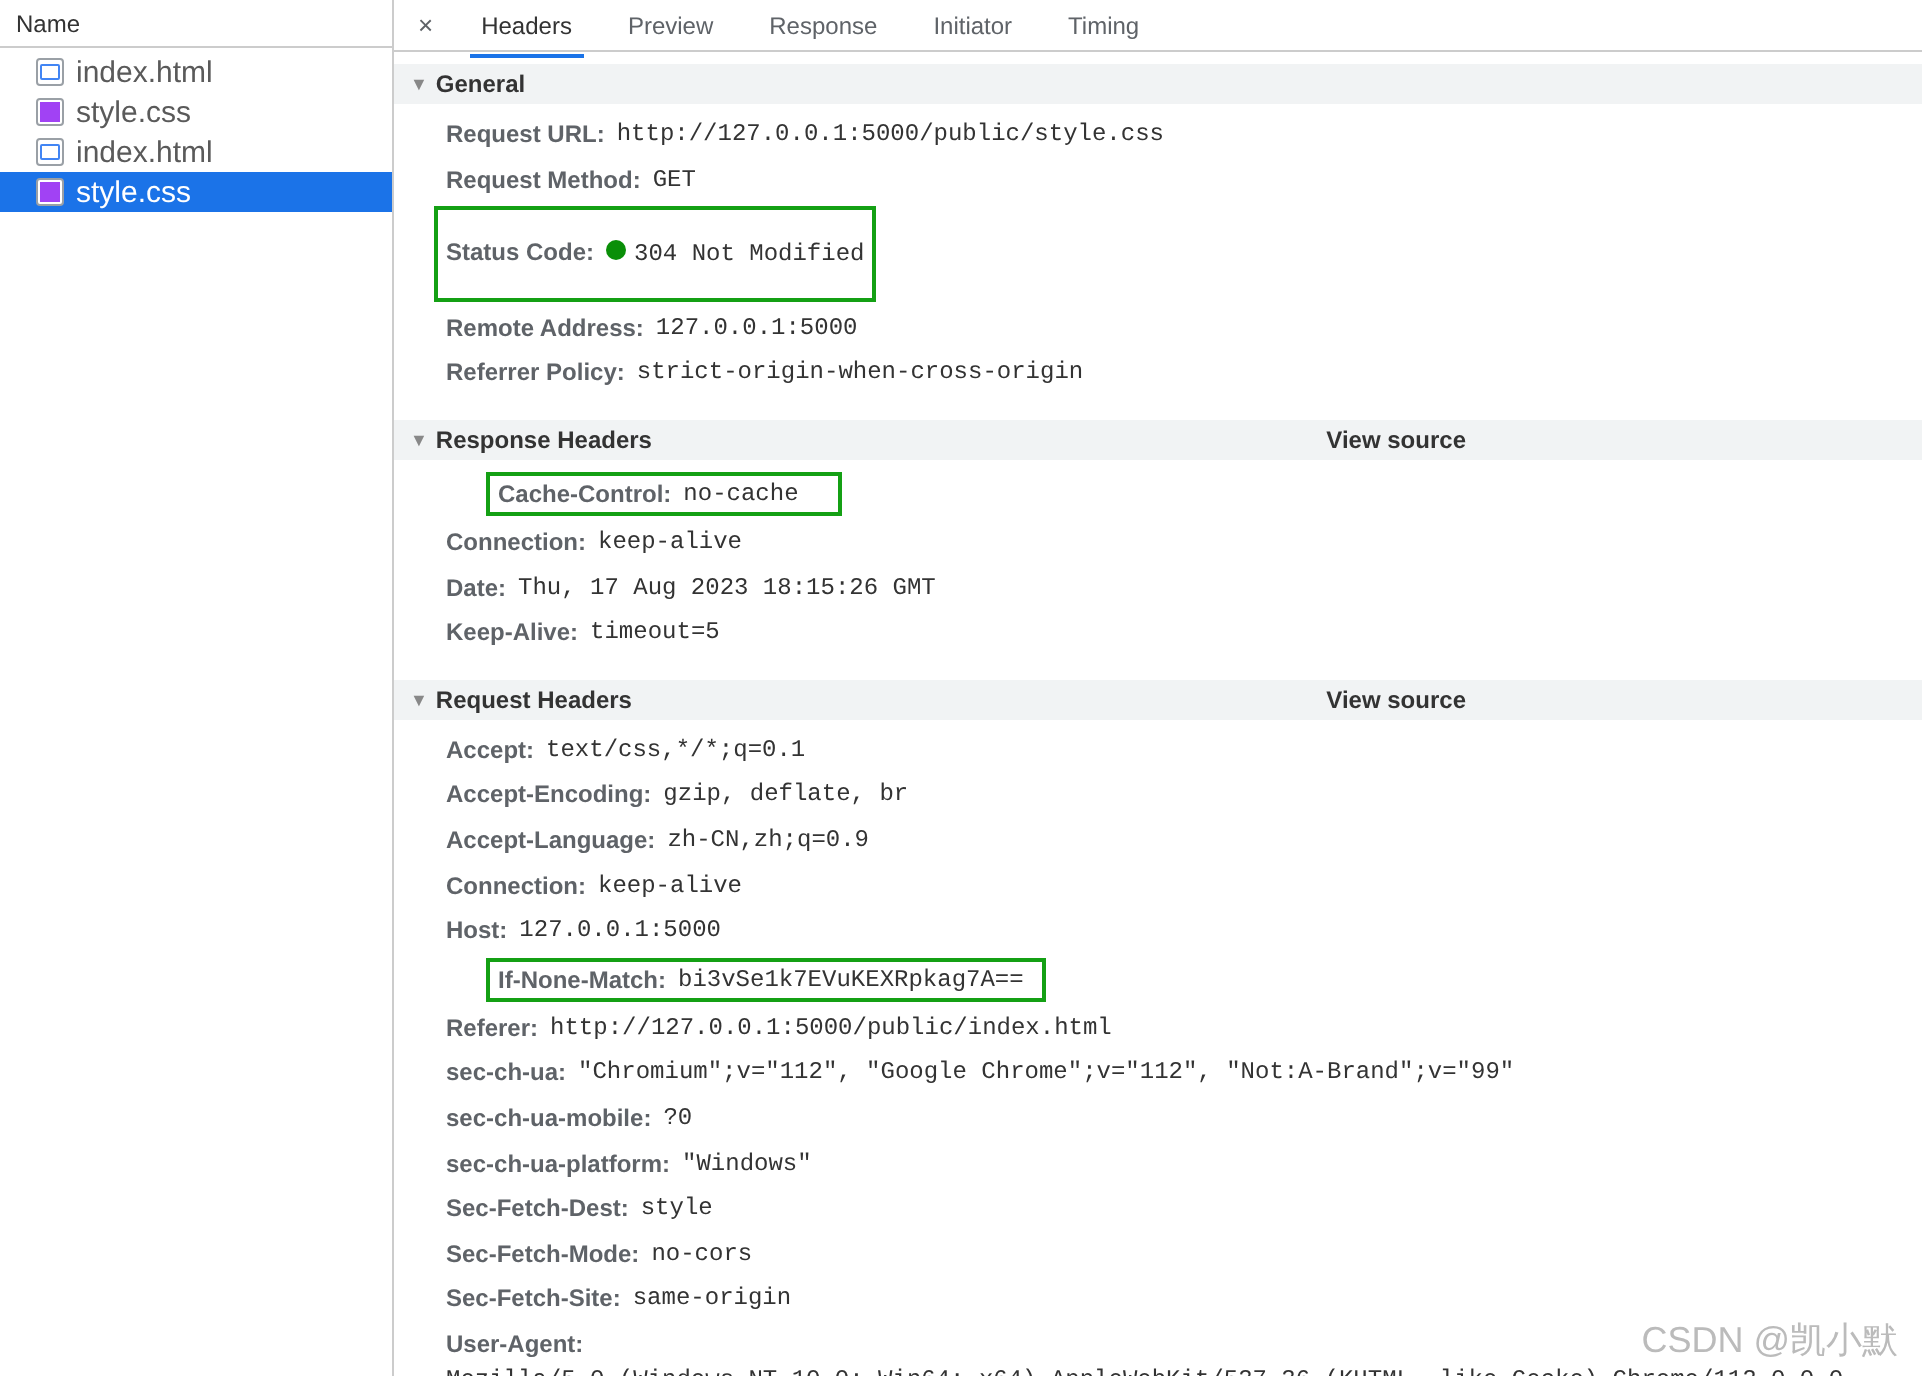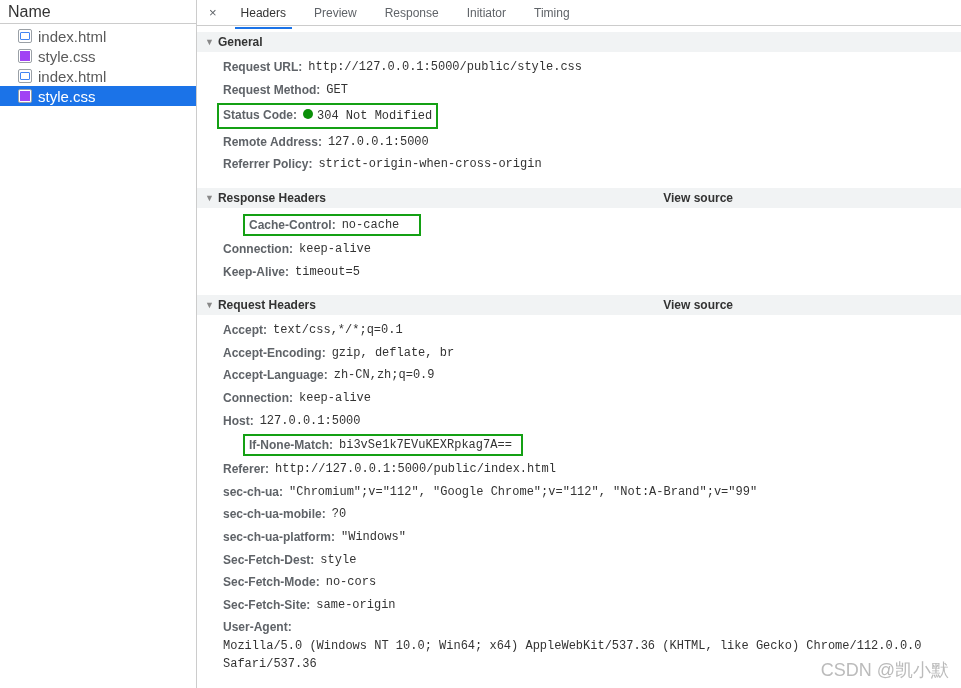--- a/index.html
+++ b/index.html
@@ -23,21 +23,21 @@
     }
     .sidebar {
       width: 197px;
       border-right: 1px solid #ccc;
       background: #fff;
     }
     .sidebar-header {
       height: 24px;
       border-bottom: 1px solid #ccc;
       padding: 4px 8px;
-      font-size: 16px;
+      font-size: 12px;
       display: flex;
       align-items: center;
       color: #333;
     }
     .sidebar-files {
       padding-top: 2px;
     }
     .file-item {
       height: 20px;
       display: flex;
@@ -184,21 +184,21 @@
       display: inline-block;
       width: 10px;
       height: 10px;
       border-radius: 50%;
       background: #0a8f08;
       margin-right: 4px;
       vertical-align: middle;
     }
     .highlight-box {
       border: 2px solid #14a014;
-      padding: 1px 4px;
+      padding: 12px 4px;
       margin-left: -6px;
       display: inline-flex;
       align-items: baseline;
     }
     .highlight-box-wide {
       border: 2px solid #14a014;
       padding: 2px 4px;
       margin: 2px 0 2px 20px;
       width: 178px;
       display: flex;
@@ -303,20 +303,24 @@
         <div class="kv-list" id="response-rows">
             <div class="highlight-box-wide">
               <span class="kv-key">Cache-Control:</span>
               <span class="kv-value">no-cache</span>
             </div>
             <div class="kv-row">
               <span class="kv-key">Connection:</span>
               <span class="kv-value">keep-alive</span>
             </div>
             <div class="kv-row">
+              <span class="kv-key">Date:</span>
+              <span class="kv-value">Thu, 17 Aug 2023 18:15:26 GMT</span>
+            </div>
+            <div class="kv-row">
               <span class="kv-key">Keep-Alive:</span>
               <span class="kv-value">timeout=5</span>
             </div>
           </div>
       </div>
 
       <div class="section">
         <div class="section-header">
           <span class="triangle">▼</span>
           <span>Request Headers</span>

